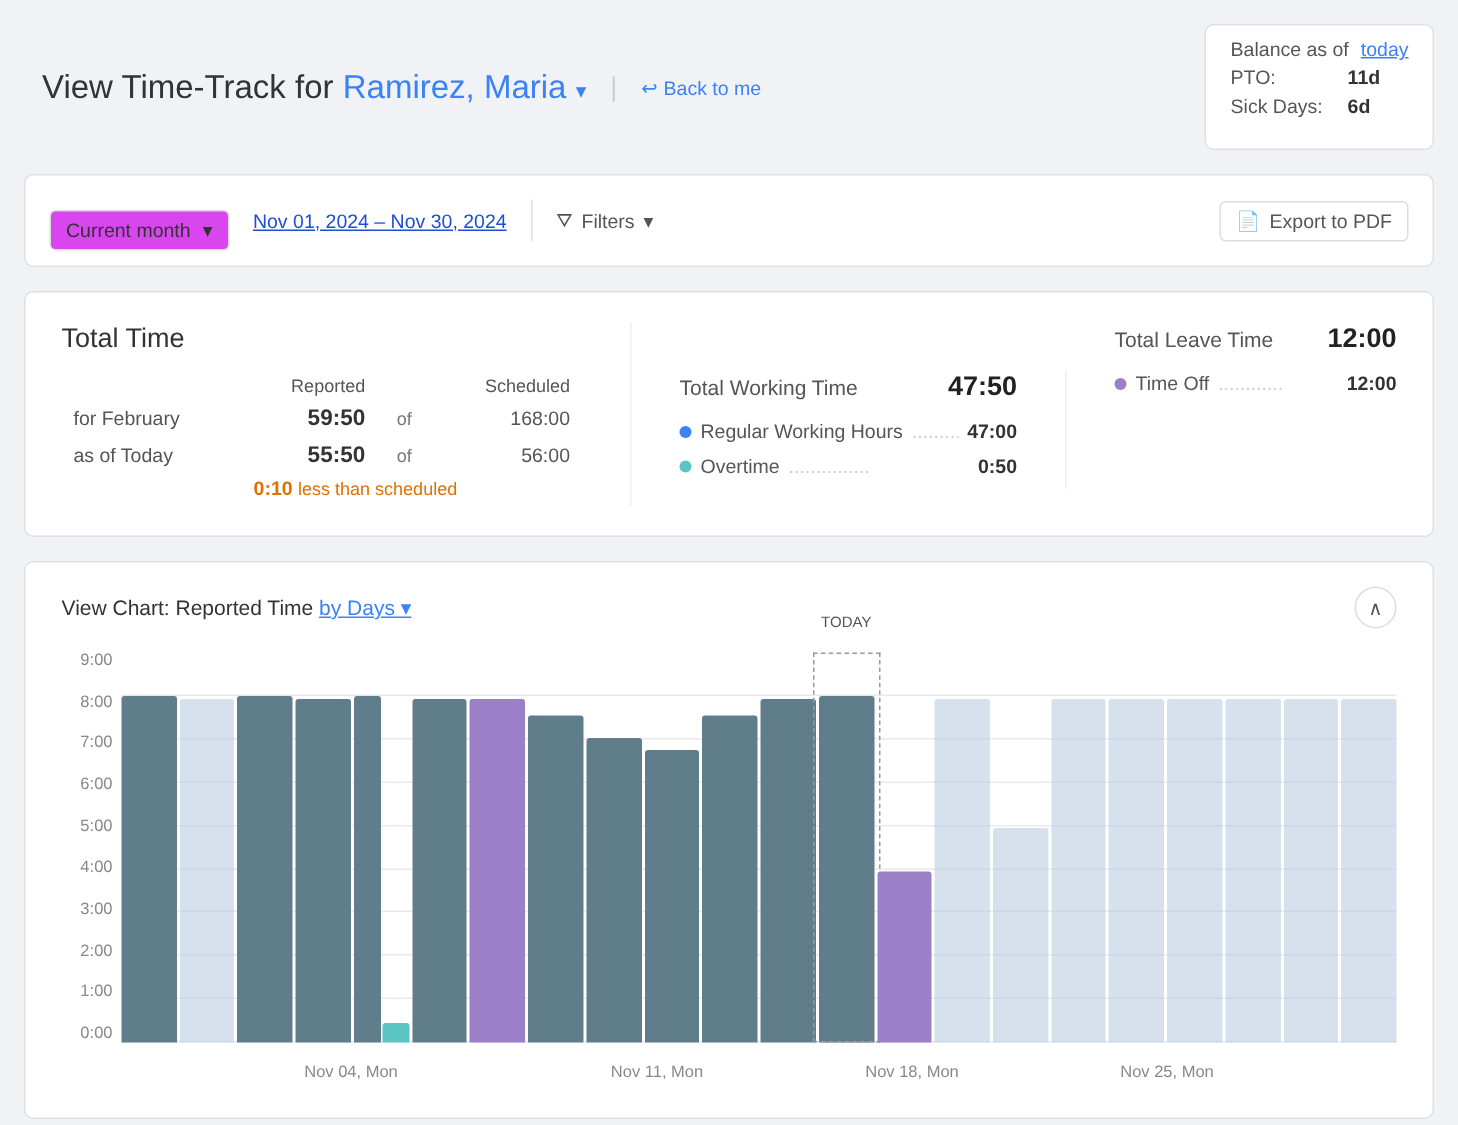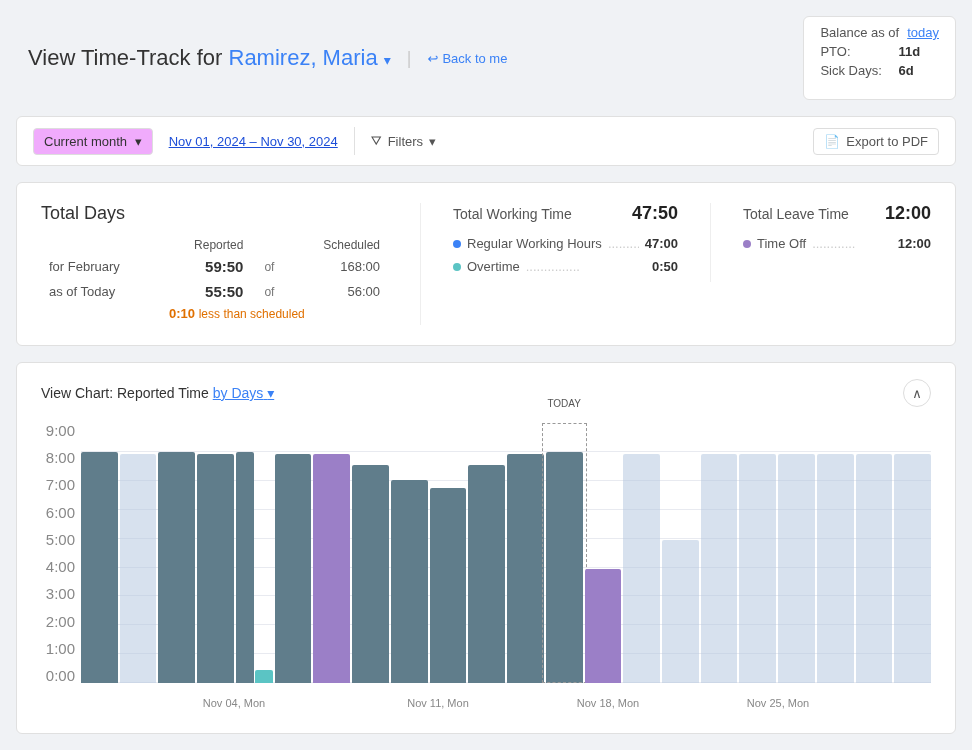--- a/index.html
+++ b/index.html
@@ -87,24 +87,25 @@
       display: flex;
       align-items: center;
       gap: 16px;
     }
     .month-select {
       display: flex;
       align-items: center;
       border: 1px solid #ddd;
       border-radius: 4px;
       padding: 5px 10px;
-      background: #f0abfc;
+      background: #d946ef;
       cursor: pointer;
       gap: 8px;
       font-size: 13px;
+      margin-top: 13px;
     }
     .date-range {
       color: #1d4ed8;
       text-decoration: underline;
       cursor: pointer;
       font-size: 13px;
     }
     .toolbar-divider {
       width: 1px;
       height: 28px;
@@ -175,20 +176,21 @@
     .diff-row td {
       padding-top: 2px;
       padding-bottom: 4px;
     }
     .diff-text { color: #e07000; font-size: 12px; }
     .diff-val { color: #e07000; font-weight: 600; }
     .working-section {
       flex: 1;
       padding: 0 32px;
       border-right: 1px solid #eee;
+      margin-top: 32px;
     }
     .leave-section {
       flex: 0 0 220px;
       padding-left: 32px;
     }
     .section-header {
       display: flex;
       align-items: baseline;
       justify-content: space-between;
       margin-bottom: 12px;
@@ -277,21 +279,21 @@
       top: 0;
       bottom: 30px;
       width: 40px;
       display: flex;
       flex-direction: column;
       justify-content: space-between;
       align-items: flex-end;
       padding-right: 6px;
     }
     .y-label {
-      font-size: 15px;
+      font-size: 11px;
       color: #888;
       line-height: 1;
       padding-left: 36px;
     }
     .chart-area {
       position: absolute;
       left: 40px;
       right: 0;
       top: 0;
       bottom: 30px;
@@ -410,21 +412,21 @@
     <div class="export-btn">
       <span>📄</span>
       <span>Export to PDF</span>
     </div>
   </div>
 
   <div class="main-card">
     <div class="stats-top">
 
       <div class="total-time-section">
-        <div class="total-time-title">Total Days</div>
+        <div class="total-time-title">Total Time</div>
         <table class="time-table">
           <thead>
             <tr>
               <th></th>
               <th>Reported</th>
               <th></th>
               <th>Scheduled</th>
             </tr>
           </thead>
           <tbody>

